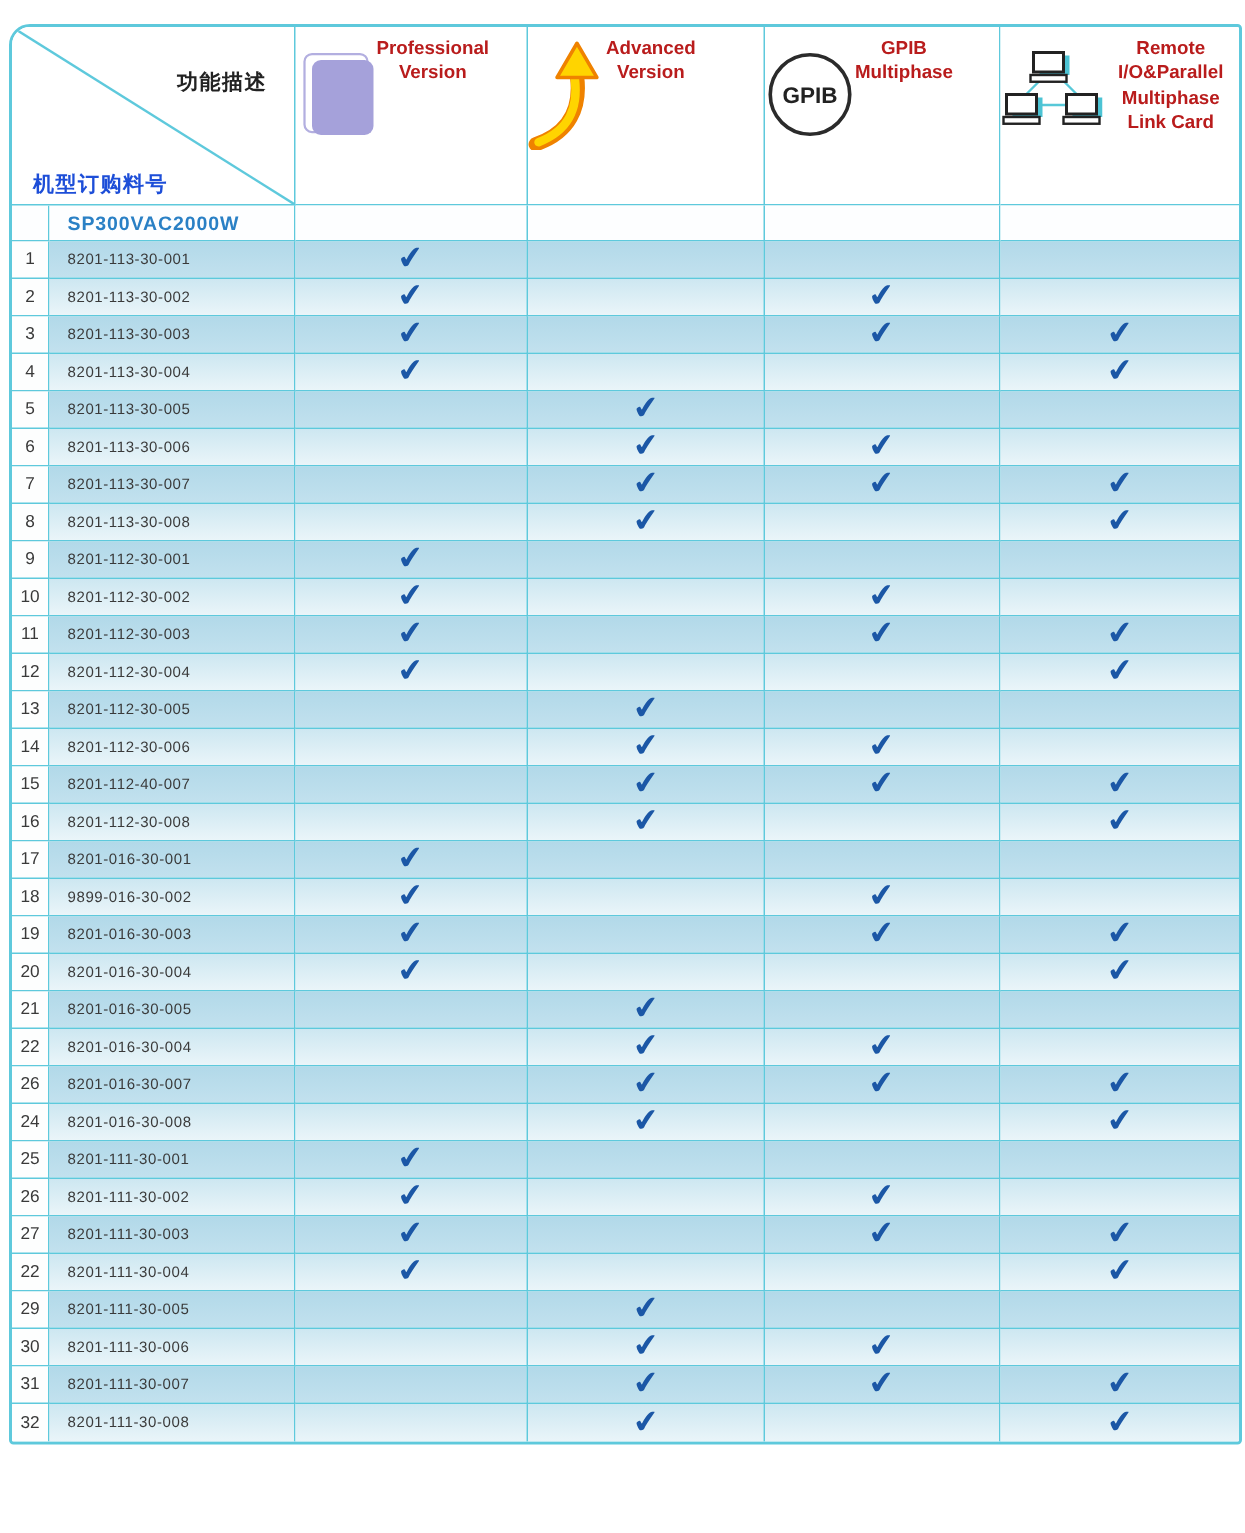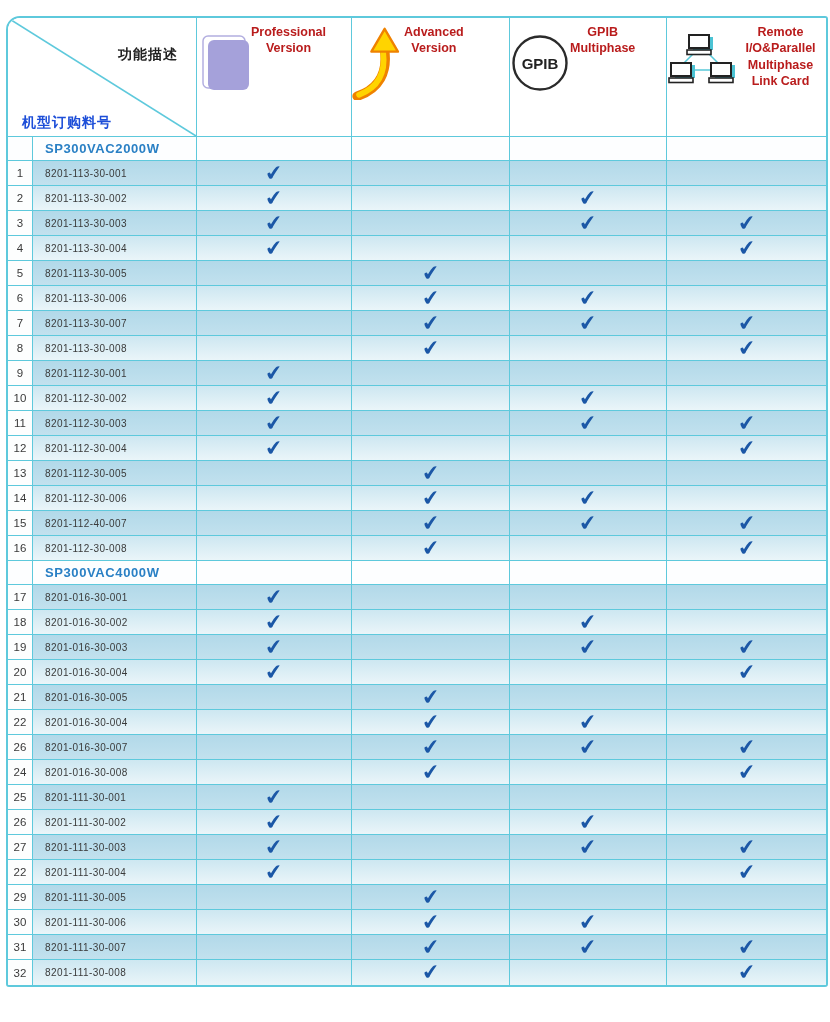--- a/index.html
+++ b/index.html
@@ -264,39 +264,31 @@
             <td class="feature-cell"><span class="check">✔</span></td>
           </tr>
           <tr class="data-row row-light">
             <td class="num-cell">16</td>
             <td class="part-cell">8201-112-30-008</td>
             <td class="feature-cell"></td>
             <td class="feature-cell"><span class="check">✔</span></td>
             <td class="feature-cell"></td>
             <td class="feature-cell"><span class="check">✔</span></td>
           </tr>
-          <tr class="section-row">
-            <td class="num-cell"></td>
-            <td class="model-cell">SP300VAC4000W</td>
-            <td class="feature-cell"></td>
-            <td class="feature-cell"></td>
-            <td class="feature-cell"></td>
-            <td class="feature-cell"></td>
-          </tr>
           <tr class="data-row row-shaded">
             <td class="num-cell">17</td>
             <td class="part-cell">8201-016-30-001</td>
             <td class="feature-cell"><span class="check">✔</span></td>
             <td class="feature-cell"></td>
             <td class="feature-cell"></td>
             <td class="feature-cell"></td>
           </tr>
           <tr class="data-row row-light">
             <td class="num-cell">18</td>
-            <td class="part-cell">8201-016-30-002</td>
+            <td class="part-cell">9899-016-30-002</td>
             <td class="feature-cell"><span class="check">✔</span></td>
             <td class="feature-cell"></td>
             <td class="feature-cell"><span class="check">✔</span></td>
             <td class="feature-cell"></td>
           </tr>
           <tr class="data-row row-shaded">
             <td class="num-cell">19</td>
             <td class="part-cell">8201-016-30-003</td>
             <td class="feature-cell"><span class="check">✔</span></td>
             <td class="feature-cell"></td>

